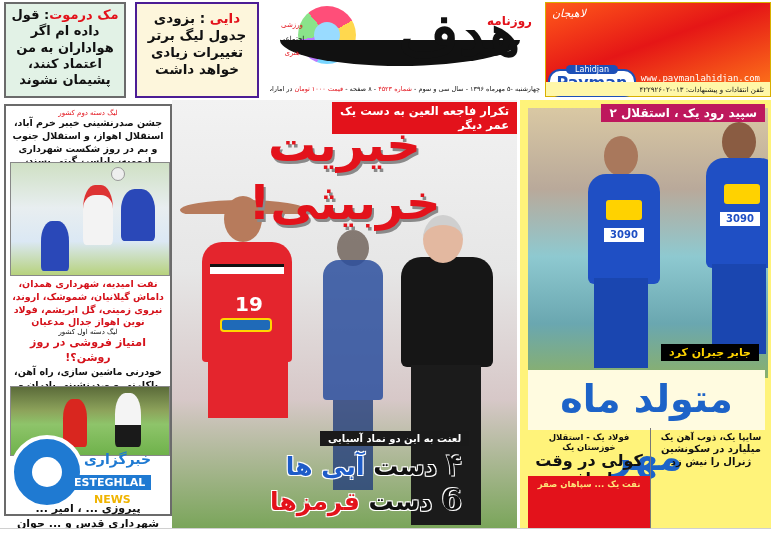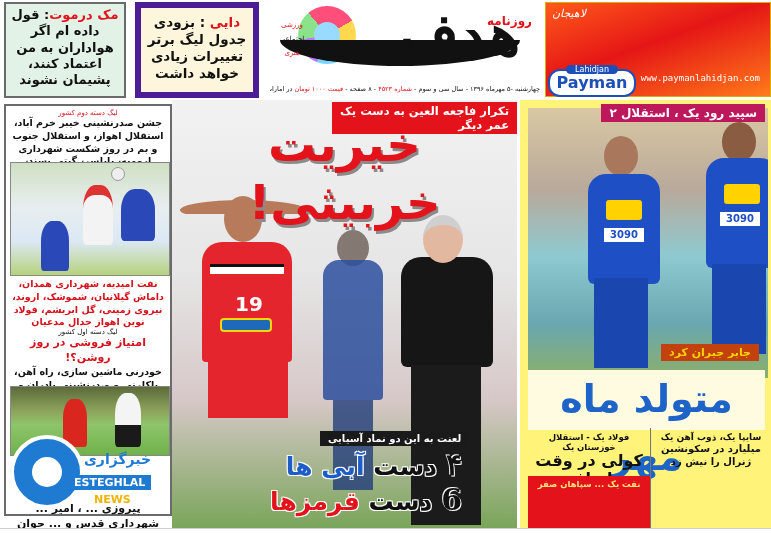--- a/index.html
+++ b/index.html
@@ -3,21 +3,21 @@
 <meta charset="utf-8">
 <style>
   * { box-sizing: border-box; margin: 0; padding: 0; }
   html, body { width: 771px; height: 538px; overflow: hidden; background: #ffffff; }
   body { position: relative; font-family: "DejaVu Sans", sans-serif; direction: rtl; color: #111; }
   .abs { position: absolute; }
   .box-text { text-align: center; font-weight: bold; line-height: 1.25; }
 
   
   #box-mcd { left: 4px; top: 2px; width: 122px; height: 96px; background: #e2f2e6; border: 2px solid #6b6b6b; padding: 3px 4px; font-size: 13px; }
-  #box-daei { left: 135px; top: 2px; width: 124px; height: 96px; background: #fdf6dc; border: 6px solid #4c1d95; padding: 6px 4px; font-size: 13.5px; }
+  #box-daei { left: 135px; top: 2px; width: 124px; height: 96px; background: #fdf6dc; border: 2px solid #4c1d95; padding: 6px 4px; font-size: 13.5px; }
   .red { color: #e3121b; }
 
   
   #masthead { left: 270px; top: 0; width: 270px; height: 98px; }
   #logo-ball { position: absolute; left: 28px; top: 6px; width: 58px; height: 58px; border-radius: 50%;
     background: conic-gradient(#ff3b6b 0 60deg, #ffd43b 60deg 120deg, #6ad1ff 120deg 200deg, #b46cff 200deg 260deg, #7ee07e 260deg 320deg, #ff3b6b 320deg 360deg); opacity: 0.9; }
   #logo-ball::after { content:""; position:absolute; left:16px; top:16px; width:26px; height:26px; border-radius:50%; background:#8fd8ff; }
   #logo-swoosh { position: absolute; left: 10px; top: 40px; width: 240px; height: 26px; border-radius: 0 0 120px 120px / 0 0 26px 26px; background: #111; }
   #logo-word { position: absolute; right: 20px; top: 6px; font-size: 58px; font-weight: bold; color: #111; line-height: 1; font-family: "DejaVu Serif", serif; }
   #logo-kicker { position: absolute; right: 8px; top: 14px; font-size: 12px; font-weight: bold; color: #e3121b; }
@@ -85,21 +85,21 @@
   
   #rightcol { left: 520px; top: 100px; width: 251px; height: 428px; background: #fff37a; }
   #r-kicker { position: absolute; right: 6px; top: 4px; background: #be185d; color: #fff; font-size: 12px; font-weight: bold; padding: 2px 8px; }
   #r-photo { position: absolute; left: 8px; top: 8px; width: 240px; height: 270px; background: linear-gradient(180deg, #d9c8a3 0%, #b9a99a 30%, #8ec9d0 55%, #6aa7b0 80%, #8ab06a 100%); overflow: hidden; }
   .r-player { position:absolute; }
   .r-player .head { position:absolute; width:34px; height:40px; border-radius:50%; background:#a9785c; }
   .r-player .shirt { position:absolute; width:72px; height:110px; background:#1f4fc4; border-radius: 18px 18px 6px 6px; }
   .r-player .spons { position:absolute; width:36px; height:20px; background:#ffd200; border-radius:3px; }
   .r-player .num { position:absolute; width:40px; height:14px; background:#fff; color:#1f4fc4; font-size:10px; font-weight:bold; text-align:center; line-height:14px; direction:ltr; }
   .r-player .legs { position:absolute; width:54px; height:90px; background:#1a46b0; }
-  #r-caption { position: absolute; right: 12px; top: 244px; background: #c2410c; color: #ffd400; font-size: 11px; font-weight: bold; padding: 2px 8px; }
+  #r-caption { position: absolute; right: 12px; top: 244px; background: #000000; color: #ffd400; font-size: 11px; font-weight: bold; padding: 2px 8px; }
   #r-headline { position: absolute; left: 8px; right: 6px; top: 270px; height: 60px; text-align: center; font-size: 38px; font-weight: bold; color: #1d63c8; background: #fffbe0; line-height: 58px; }
   #r-box-left { position: absolute; left: 8px; top: 328px; width: 123px; height: 100px; border-right: 1px solid #777; }
   #r-box-left .k { font-size: 8.5px; text-align: center; font-weight: bold; margin-top: 4px; }
   #r-box-left .h { font-size: 16px; text-align: center; font-weight: bold; line-height: 1.1; }
   #r-box-left .red-sub { position:absolute; left:0; right:0; top:48px; height:52px; background:#e3121b; }
   #r-box-left .red-sub .k2 { font-size: 8.5px; color:#ffe47a; text-align:center; font-weight:bold; margin-top:3px; }
   #r-box-left .red-sub .h2 { font-size: 18px; color:#ffe000; text-align:center; font-weight:bold; line-height:1.2; }
   #r-box-right { position: absolute; left: 133px; top: 330px; width: 116px; height: 98px; text-align: center; }
   #r-box-right .k { font-size: 9px; font-weight: bold; margin-top: 2px; }
   #r-box-right .h { font-size: 10px; font-weight: bold; line-height: 1.3; }
@@ -131,20 +131,23 @@
     <span>چهارشنبه -۵ مهرماه ۱۳۹۶ - سال سی و سوم - </span><span class="hl">شماره ۴۵۲۳</span><span> - ۸ صفحه - </span><span class="hl">قیمت ۱۰۰۰ تومان</span><span> در امارات ۴ درهم</span>
   </div>
 </div>
 
 <div id="ad" class="abs">
   <div id="ad-brand-script">لاهیجان</div>
   <div id="ad-url">www.paymanlahidjan.com</div>
   <div id="ad-logo">
     <span id="ad-logo-small">Lahidjan</span>
     <span id="ad-logo-big">Payman</span>
+  </div>
+  <div id="ad-strip">
+    <span id="ad-phone">تلفن انتقادات و پیشنهادات: ۰۱۳-۴۲۲۹۲۶۰۲</span>
   </div>
 </div>
 
 <div id="leftcol" class="abs">
   <div style="padding-top:3px;">
     <div class="kicker">لیگ دسته دوم کشور</div>
     <div class="lc-text">جشن صدرنشینی خیبر خرم آباد، استقلال اهواز، و استقلال جنوب و بم در روز شکست شهرداری ارومیه، بابلسر، گیتی پسند، سردار بوکان</div>
   </div>
   <div id="lc-photo1" class="photo">
     <div class="player" style="left:30px;top:58px;width:28px;height:50px;background:#2a48b8;"></div>

